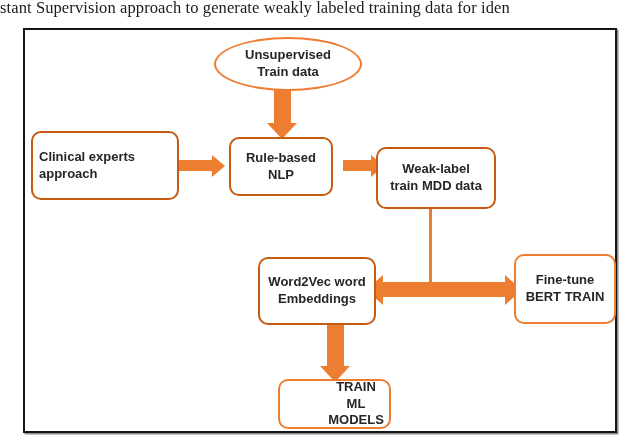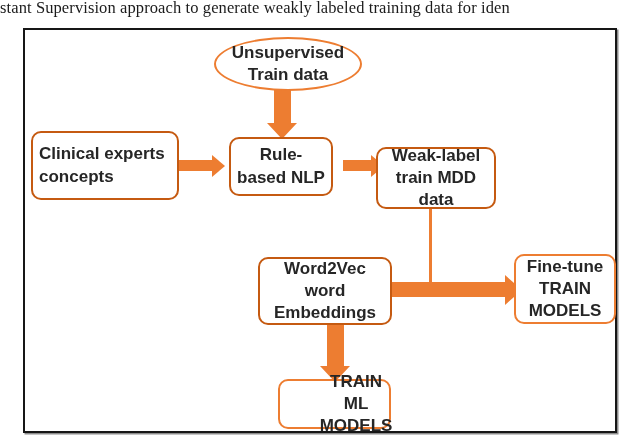--- a/index.html
+++ b/index.html
@@ -9,21 +9,21 @@
   #caption{position:absolute;left:0;top:-2px;width:640px;height:20px;
            font-family:"Liberation Serif", serif;font-size:16.5px;
            color:#1b1b1b;white-space:nowrap;overflow:hidden;letter-spacing:.1px;}
 
   #frame{position:absolute;left:23px;top:28px;width:594px;height:405px;
          border:2px solid #161616;box-shadow:1.5px 1.5px 0 #8c8c8c;
          background:#fff;box-sizing:border-box;}
 
   .node{position:absolute;box-sizing:border-box;background:#fff;
         display:flex;align-items:center;justify-content:center;
-        text-align:center;line-height:1.3;font-size:17px;
+        text-align:center;line-height:1.3;font-size:13px;
         font-weight:600;color:#262626;z-index:4;}
   .rbox{border:2.4px solid #C55A11;border-radius:10px;}
   .rbox-bright{border:2.4px solid #ED7D31;border-radius:10px;}
   .ellipse{border:2.4px solid #ED7D31;border-radius:50%;}
 
   .node .txt{display:block;padding:0 6px;}
   .left-txt{text-align:left;width:100%;padding-left:16px;}
 
   
   .shaft-v{position:absolute;background:#ED7D31;z-index:2;}
@@ -67,48 +67,48 @@
   <div class="node ellipse" style="left:189px;top:7px;width:148px;height:54px;">
     <span class="txt">
       <span>Unsupervised</span><br>
       <span>Train data</span>
     </span>
   </div>
 
   <div class="node rbox" style="left:6px;top:101px;width:148px;height:69px;">
     <span class="txt left-txt">
       <span>Clinical experts</span><br>
-      <span>concepts</span><br>
+      <span>approach</span><br>
     </span>
   </div>
 
   <div class="node rbox" style="left:204px;top:107px;width:104px;height:59px;">
     <span class="txt">
       <span>Rule-based NLP</span>
     </span>
   </div>
 
   <div class="node rbox" style="left:351px;top:101px;width:120px;height:62px;margin-top:16px;">
     <span class="txt">
       <span>Weak-label</span><br>
       <span>train MDD data</span>
     </span>
   </div>
 
-  <div class="node rbox" style="left:233px;top:227px;width:134px;height:68px;">
+  <div class="node rbox" style="left:233px;top:227px;width:118px;height:68px;">
     <span class="txt">
       <span>Word2Vec word</span><br>
       <span>Embeddings</span>
     </span>
   </div>
 
   <div class="node rbox-bright" style="left:489px;top:224px;width:102px;height:70px;">
     <span class="txt">
       <span>Fine-tune</span><br>
-      <span>TRAIN MODELS</span>
+      <span>BERT TRAIN</span>
     </span>
   </div>
 
   <div class="node rbox-bright" style="left:253px;top:349px;width:113px;height:50px;padding-left:43px;">
     <span class="txt">
       <span>TRAIN ML</span><br>
       <span>MODELS</span>
     </span>
   </div>
 

